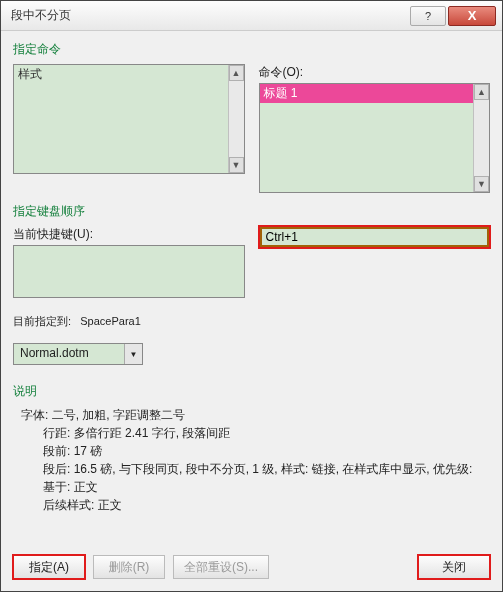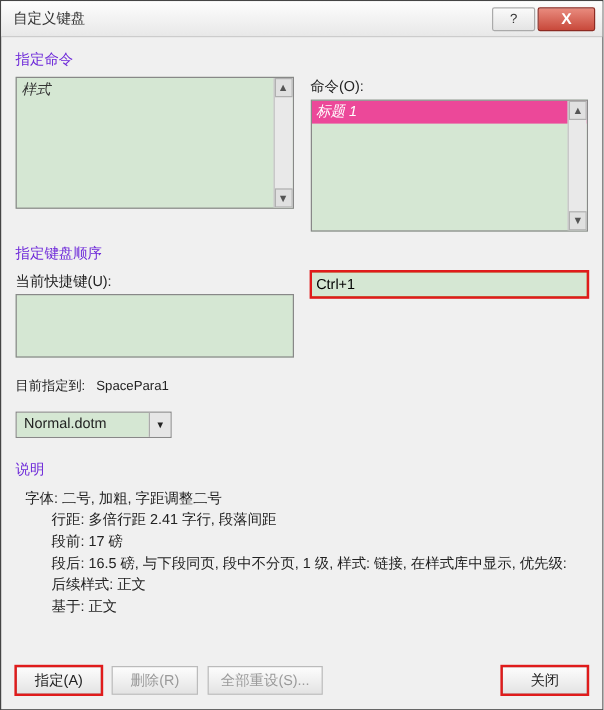--- a/index.html
+++ b/index.html
@@ -7,37 +7,37 @@
 .window { width: 503px; height: 592px; border: 1px solid #444; background: #f0f0f0; display: flex; flex-direction: column; }
 
 .titlebar { height: 30px; background: linear-gradient(#fdfdfd, #e8e8e8); display: flex; align-items: center; padding: 0 6px; border-bottom: 1px solid #ccc; }
 .titlebar .title { flex: 1; font-size: 12px; color: #333; padding-left: 4px; }
 .titlebar .ctrls { display: flex; gap: 2px; }
 .titlebar .btn-help, .titlebar .btn-close { width: 36px; height: 20px; display: flex; align-items: center; justify-content: center; border: 1px solid #aaa; background: linear-gradient(#fafafa,#e4e4e4); font-size: 11px; color:#333; border-radius:2px; }
 .titlebar .btn-close { width: 48px; background: linear-gradient(#e98b7e,#c8493b); border-color:#8c2a22; color:#fff; font-weight:bold; font-size:13px; }
 
 .body { flex:1; padding: 4px 12px 12px 12px; display:flex; flex-direction:column; gap:4px; color:#222; }
 
-.section-label { font-size:12px; color:#6d28d9; margin-top:6px; margin-bottom:2px; }
+.section-label { font-size:12px; color:#15803d; margin-top:6px; margin-bottom:2px; }
 
 .row-two { display:flex; gap:14px; }
 .col { flex:1; display:flex; flex-direction:column; }
 .col label { font-size:12px; margin-bottom:2px; }
 
 .listbox { background:#d5e7d3; border:1px solid #888; height:110px; overflow:auto; position:relative; }
 .listbox .scrollbar { position:absolute; right:0; top:0; width:16px; height:100%; background:#e9e9e9; border-left:1px solid #c0c0c0; }
 .listbox .scrollbar .arrow { height:16px; background:#e0e0e0; border:1px solid #b0b0b0; display:flex; align-items:center; justify-content:center; font-size:9px; color:#555; }
 .listbox .scrollbar .track { flex:1; }
 .listbox .scrollbar { display:flex; flex-direction:column; }
-.listbox .item { padding:1px 4px; font-size:12px; color:#333;font-style:italic; }
+.listbox .item { padding:1px 4px; font-size:12px; color:#333; }
 .listbox .item.selected { background:#ec4899; color:#fff; }
 
 .shortcut-box { background:#d5e7d3; border:1px solid #888; height:53px; overflow:auto; }
 
-.textinput { background:#d5e7d3; border:1px solid #a16207; height:22px; padding:2px 4px; font-size:12px; width:100%; }
+.textinput { background:#d5e7d3; border:3px solid #a16207; height:22px; padding:2px 4px; font-size:12px; width:100%; }
 .new-shortcut { display:flex; align-items:center; }
 .highlight-red { outline:2px solid #e01b1b; outline-offset:-1px; }
 
 .assigned-line { font-size:11px; margin-top:12px; }
 .assigned-line span.label { color:#222; }
 
 .save-row { display:flex; align-items:center; gap:6px; margin-top:10px; }
 .combo { display:flex; height:22px; border:1px solid #888; }
 .combo .val { background:#d5e7d3; padding:2px 6px; width:110px; font-size:12px; }
 .combo .drop { width:18px; background:#e6e6e6; border-left:1px solid #aaa; display:flex; align-items:center; justify-content:center; font-size:8px; }
@@ -48,21 +48,21 @@
 
 .button-row { display:flex; gap:8px; padding-top:10px; margin-top:auto;text-align:center; }
 .push-btn { height:24px; min-width:72px; padding:0 10px; background:linear-gradient(#fdfdfd,#e3e3e3); border:1px solid #888; font-size:12px; display:flex; align-items:center; justify-content:center; color:#222; }
 .push-btn.disabled { color:#9a9a9a; border-color:#bbb; }
 </style>
 </head>
 <body>
 
 <div class="window">
   <div class="titlebar">
-    <div class="title">自定义键盘</div>
+    <div class="title">段中不分页</div>
     <div class="ctrls">
       <div class="btn-help">?</div>
       <div class="btn-close">X</div>
     </div>
   </div>
 
   <div class="body">
     <div class="section-label">指定命令</div>
 
     <div class="row-two">
@@ -116,22 +116,22 @@
       </div>
     </div>
 
     <div class="desc">
       <div class="section-label">说明</div>
       <div class="desc-body">
         <div>字体: 二号, 加粗, 字距调整二号</div>
         <div class="indent">行距: 多倍行距 2.41 字行, 段落间距</div>
         <div class="indent">段前: 17 磅</div>
         <div class="indent">段后: 16.5 磅, 与下段同页, 段中不分页, 1 级, 样式: 链接, 在样式库中显示, 优先级:</div>
+        <div class="indent">基于: 正文</div>
         <div class="indent">后续样式: 正文</div>
-        <div class="indent">基于: 正文</div>
       </div>
     </div>
 
     <div class="button-row">
       <div class="push-btn highlight-red">指定(A)</div>
       <div class="push-btn disabled">删除(R)</div>
       <div class="push-btn disabled">全部重设(S)...</div>
       <div style="flex:1"></div>
       <div class="push-btn highlight-red">关闭</div>
     </div>

